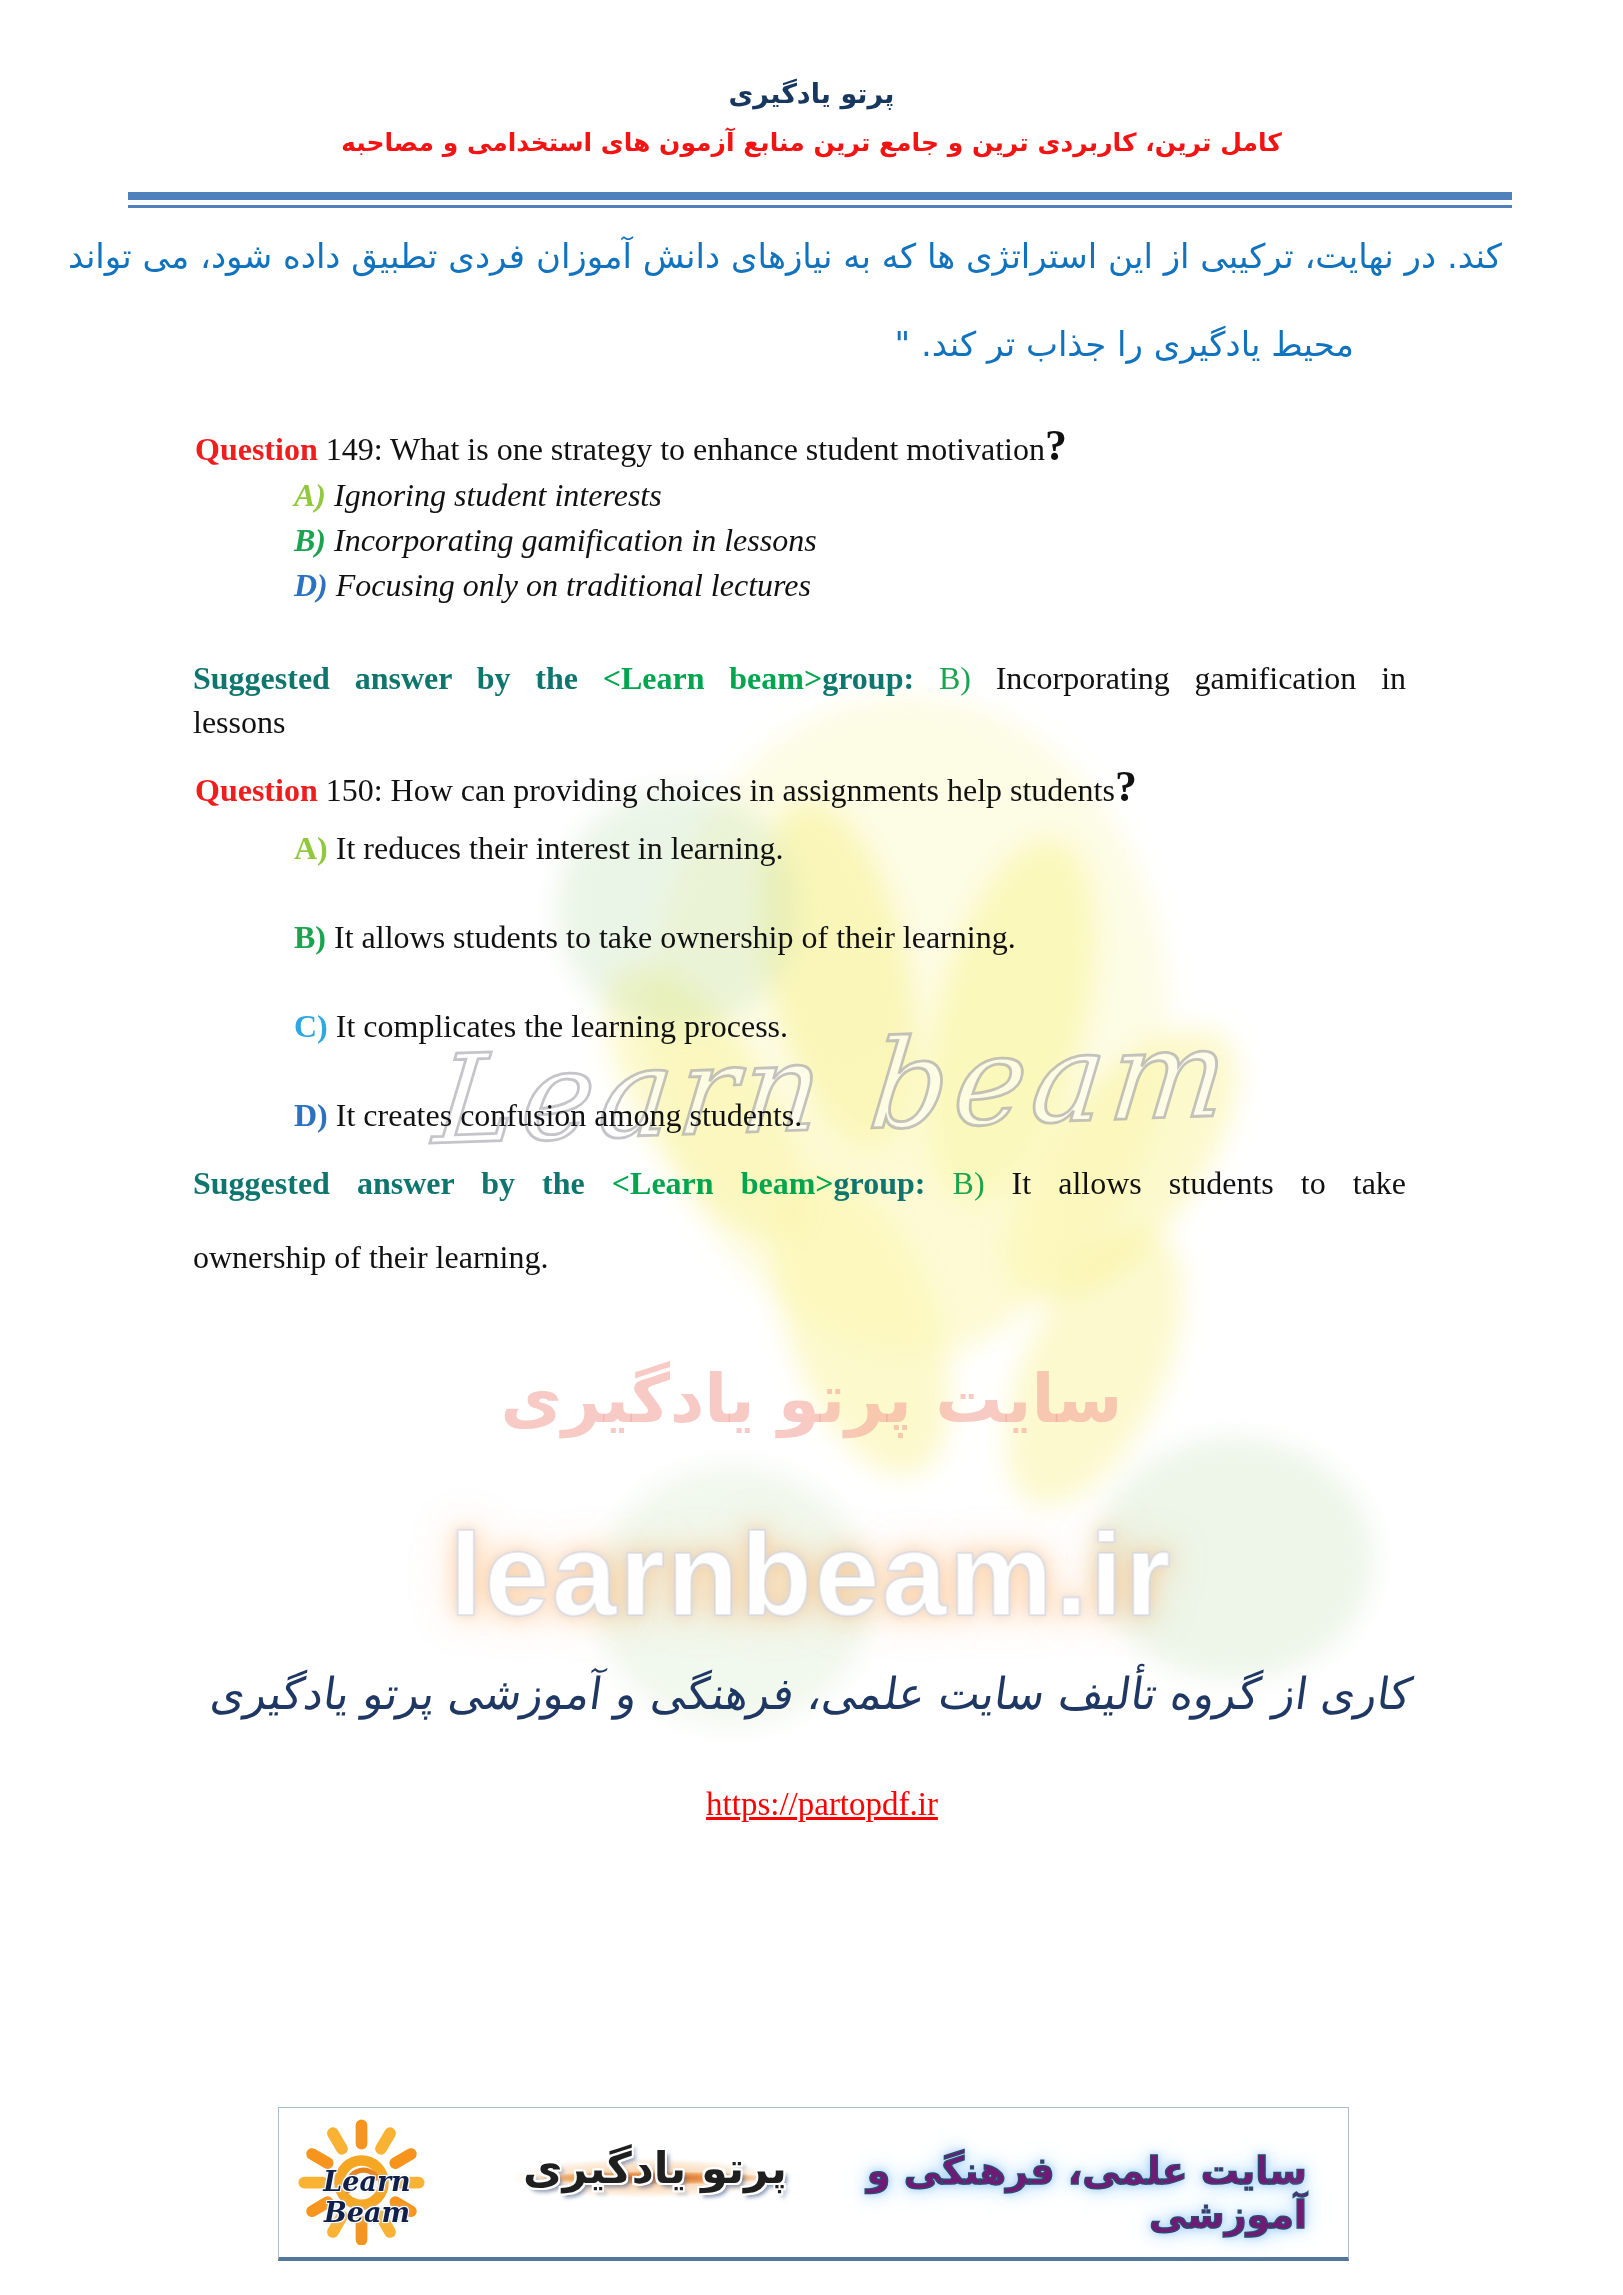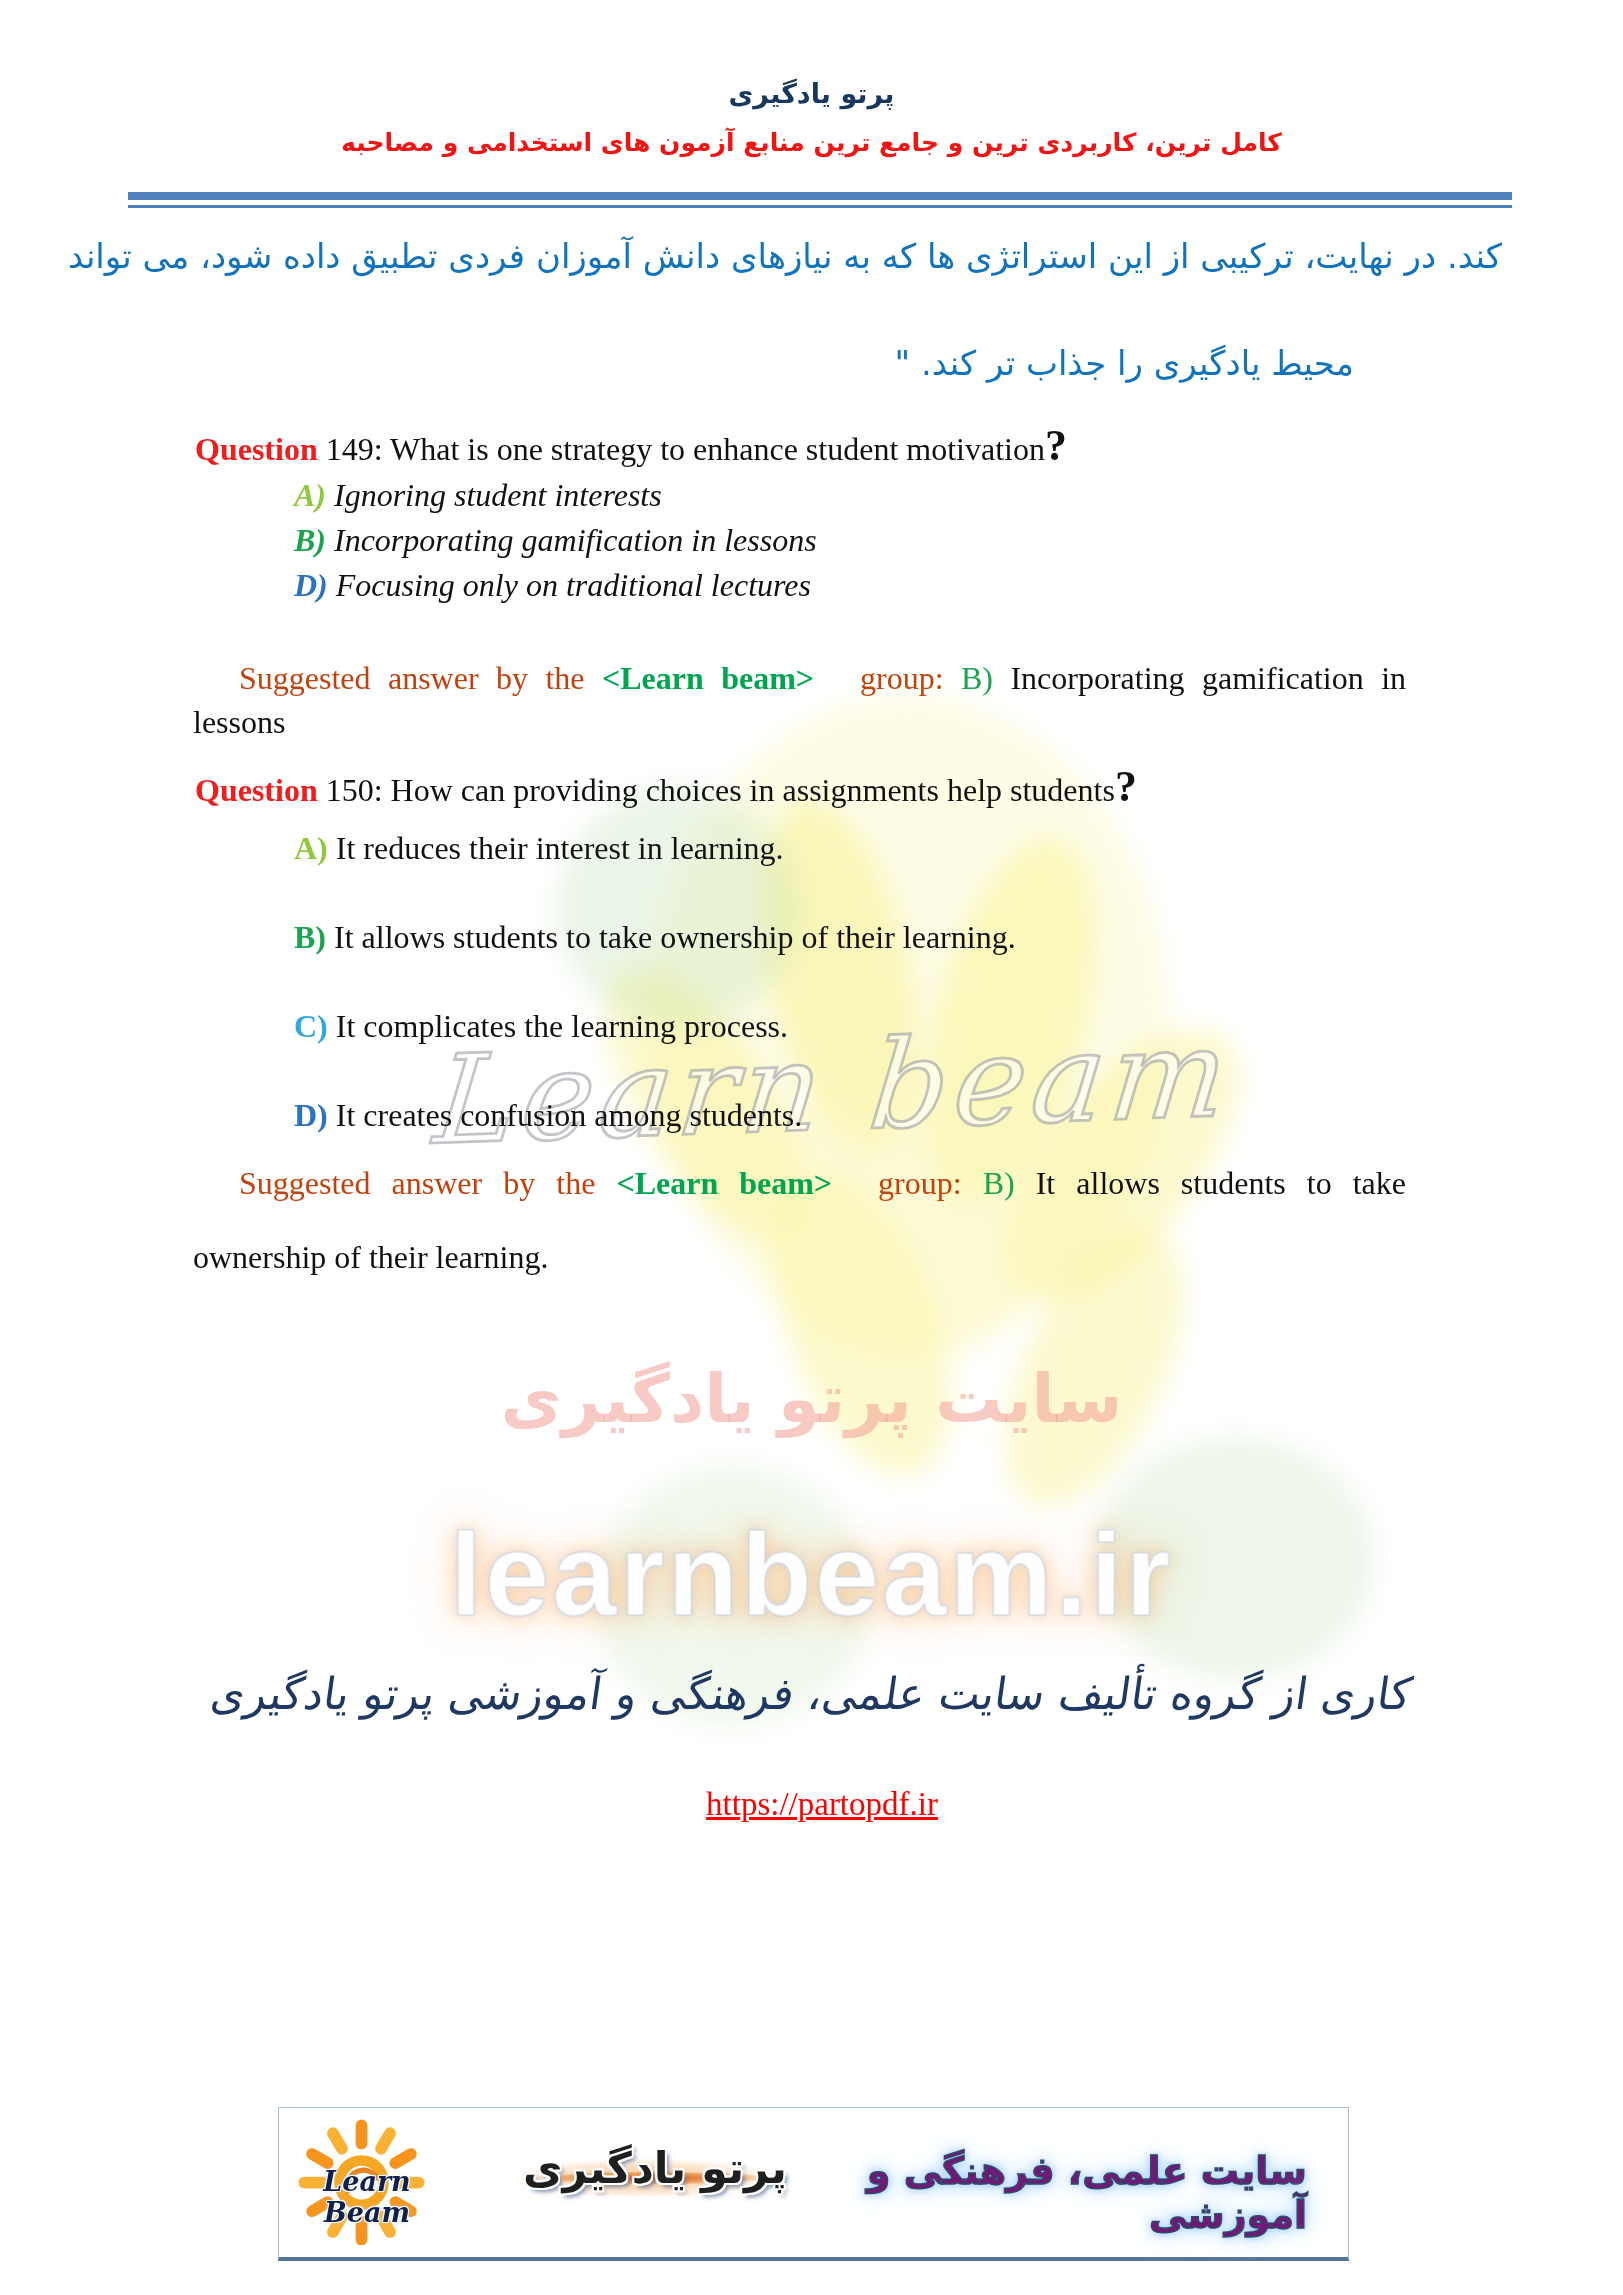--- a/index.html
+++ b/index.html
@@ -12,37 +12,37 @@
   .bg{position:absolute;inset:0;z-index:0;filter:blur(13px);pointer-events:none;}
   .petal{position:absolute;border-radius:50%;}
   .fa{font-family:"DejaVu Sans", sans-serif;direction:rtl;}
   
   .hdr-title{top:78px;left:0;width:100%;text-align:center;color:#17375E;font-weight:bold;font-size:27px;}
   .hdr-sub{top:128px;left:0;width:100%;text-align:center;color:#F21313;font-weight:bold;font-size:25px;}
   .hr2{top:192px;left:128px;width:1384px;height:4.6px;border-top:8.3px solid #4F81BD;border-bottom:3.7px solid #4F81BD;}
   
   .intro{top:230px;right:121px;width:1345px;text-align:right;color:#1173BD;font-size:34px;line-height:52px;}
   .intro .l1{white-space:nowrap;}
-  .intro .l2{margin-top:55px;margin-right:148px;white-space:nowrap;}
+  .intro .l2{margin-top:36px;margin-right:148px;white-space:nowrap;}
   
   .qline{left:195px;width:1234px;font-size:32px;color:#111;}
   .q-red{color:#EF1D1D;font-weight:bold;}
   .qmark{font-weight:bold;font-size:44px;line-height:0;}
   .opts{left:294px;font-size:32px;color:#111;}
   .opts149 .opt{line-height:45px;font-style:italic;}
   .opts150 .opt{line-height:44px;margin-bottom:45px;}
   .ltr{font-weight:bold;}
   .ltrA{color:#92C83E;}
   .ltrB{color:#1CA350;}
   .ltrC{color:#2FA8E1;}
   .ltrD{color:#2B72C0;}
   .ans{left:193px;width:1213px;font-size:32px;color:#111;}
   .jline{text-align:justify;text-align-last:justify;}
   .ans .tag{color:#00A64F;font-weight:bold;}
-  .ans .red{color:#c2410c;font-weight:normal;margin-left:46px;}
+  .ans .red{color:#0f766e;font-weight:bold;}
   .ans .green{color:#1CA350;}
   
   .wm-script{
     top:1016px;left:436px;font-family:"DejaVu Serif", serif;font-style:italic;
     font-size:122px;letter-spacing:5.6px;color:rgba(255,255,255,0.55);
     -webkit-text-stroke:2.8px rgba(148,148,158,0.55);
     transform:rotate(-2deg) skewX(-8deg);white-space:nowrap;
   }
   .wm-pink{
     top:1360px;left:0;width:100%;text-align:center;

